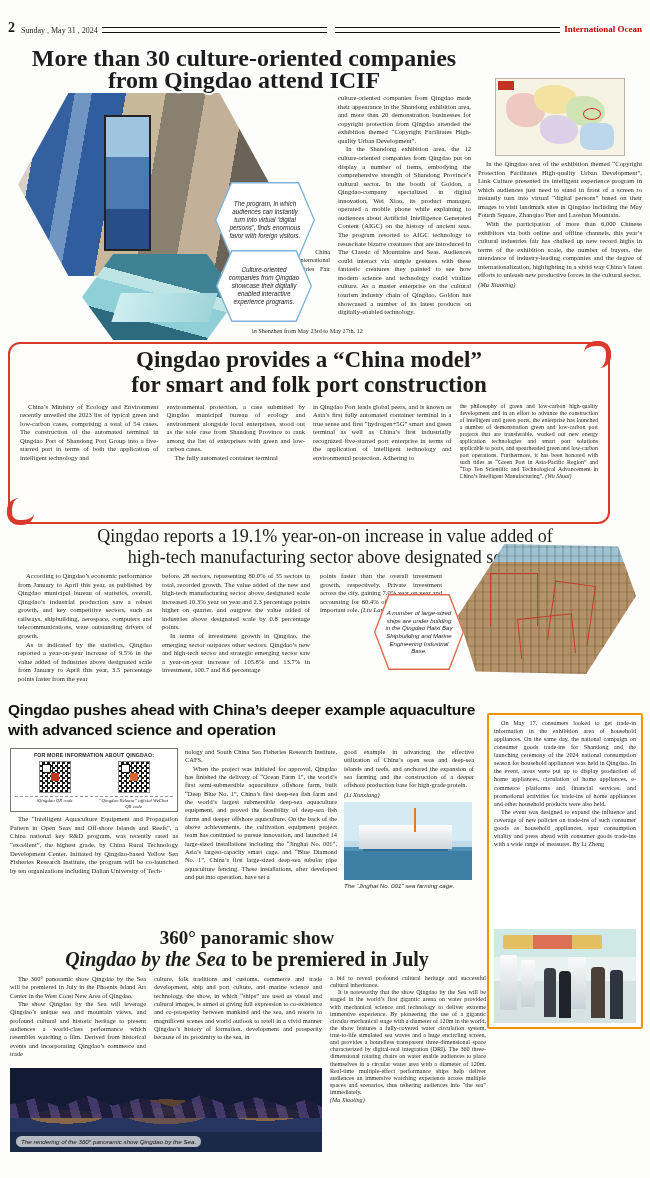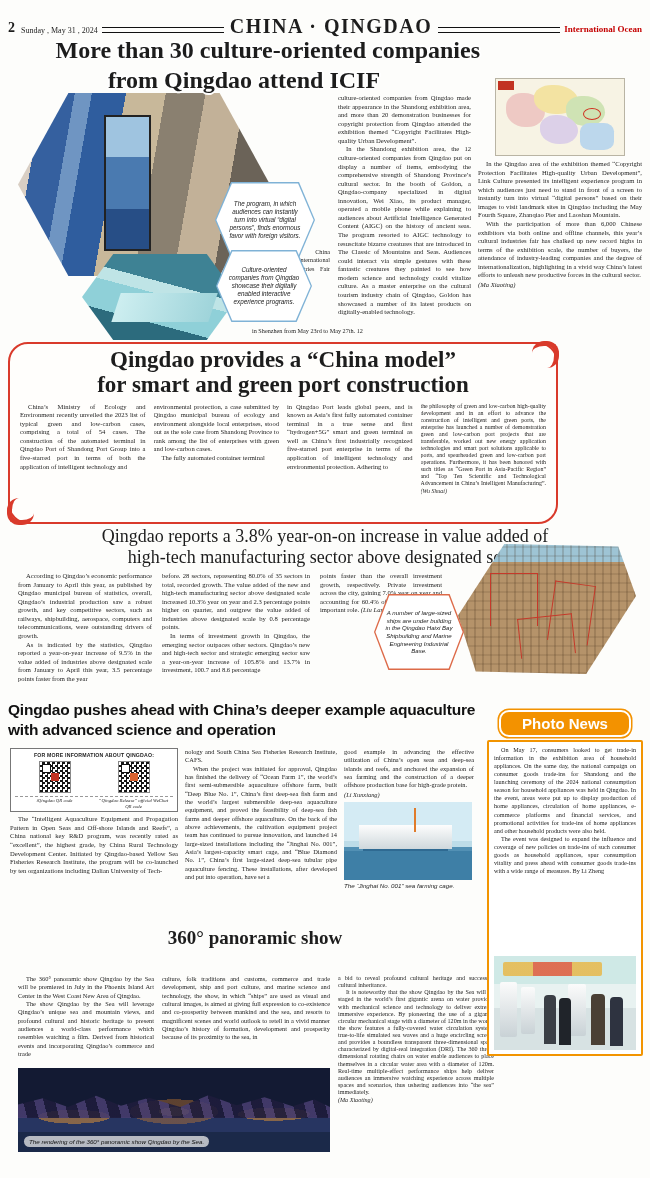--- a/index.html
+++ b/index.html
@@ -15,21 +15,21 @@
   
   .col{overflow:hidden;text-align:justify;font-size:6.6px;line-height:1.3;}
   .col p{margin:0;text-indent:8px;}
   .col p.cont{text-indent:0;}
   .byline{font-style:italic;}
   .byline-line{display:block;text-align:left;font-style:italic;margin-top:1px;}
   
   .a1{position:absolute;left:8px;top:36px;width:634px;height:306px;}
   .a1 .hl{position:absolute;left:0;width:472px;text-align:center;font-weight:bold;font-size:24px;line-height:1.05;z-index:3;
           text-shadow:-2px 0 #fff,2px 0 #fff,0 -2px #fff,0 2px #fff,-1px -1px #fff,1px 1px #fff,-1px 1px #fff,1px -1px #fff;}
-  .a1 .hl1{top:2px;text-align:right;}
+  .a1 .hl1{top:10px;}
   .a1 .hl2{top:32px;}
   .hexph{position:absolute;clip-path:polygon(20% 0,80% 0,100% 50%,80% 100%,20% 100%,0 50%);z-index:1;}
   .ph1{left:10px;top:57px;width:252px;height:183px;
        background:linear-gradient(100deg,#8a4a3a 0 5%,#d9cfc4 5% 9%,#35609f 9% 20%,#6f95c2 20% 26%,#2f5d9e 26% 38%,#c8b89a 38% 52%,#8a8070 52% 66%,#c2b198 66% 80%,#6b6358 80% 100%);}
   .ph1 .screen{position:absolute;left:34%;top:12%;width:17%;height:72%;background:linear-gradient(180deg,#9fc4e0 0 30%,#4a7ab0 30% 70%,#274e86 70% 100%);border:2px solid #222;}
   .ph2{left:74px;top:218px;width:156px;height:86px;
        background:linear-gradient(15deg,#2c6b7d 0 28%,#8fd0d8 28% 52%,#bfe4e6 52% 62%,#3e8294 62% 100%);}
   .ph2 .table{position:absolute;left:22%;top:45%;width:62%;height:34%;background:linear-gradient(90deg,#cdeef0,#9fd4da);transform:skewX(-18deg);}
   .hexb{position:absolute;clip-path:polygon(16% 0,84% 0,100% 50%,84% 100%,16% 100%,0 50%);z-index:4;}
   .hexb .hexi{position:absolute;inset:1.4px;clip-path:polygon(16% 0,84% 0,100% 50%,84% 100%,16% 100%,0 50%);background:#fff;
@@ -40,21 +40,21 @@
   .blueb{background:#7fb2d6;}
   .a1cap{position:absolute;left:256px;top:212px;width:66px;height:76px;font-size:6.2px;line-height:1.35;text-align:justify;overflow:hidden;}
   .a1cap2{position:absolute;left:244px;top:291px;width:150px;font-size:6.2px;}
   .a1col2{position:absolute;left:330px;top:58px;width:133px;height:246px;}
   .a1col3{position:absolute;left:470px;top:42px;width:164px;height:262px;}
   .mapbox{position:relative;width:128px;height:76px;margin:0 auto 4px auto;background:#f7f3e4;border:1px solid #b9b4a4;overflow:hidden;}
   .mapbox .blob{position:absolute;border-radius:45% 60% 50% 55%;}
   .map-tag{position:absolute;left:2px;top:2px;width:16px;height:9px;background:#c23322;}
   .map-ellipse{position:absolute;left:68%;top:38%;width:16px;height:10px;border:1.2px solid #d03020;border-radius:50%;background:transparent;}
   
-  .a2{position:absolute;left:8px;top:342px;width:550px;height:182px;border:2.5px solid #d93a2b;border-radius:20px;background:#fffefc;box-sizing:border-box;}
+  .a2{position:absolute;left:8px;top:342px;width:602px;height:182px;border:2.5px solid #d93a2b;border-radius:12px;background:#fffefc;box-sizing:border-box;}
   .a2:before,.a2:after{content:"";position:absolute;width:22px;height:22px;border:5px solid #d93a2b;border-radius:12px;}
   .a2:before{right:-3px;top:-3px;border-left:none;border-bottom:none;}
   .a2:after{left:-3px;bottom:-3px;border-right:none;border-top:none;}
   .a2 .hl{text-align:center;font-weight:bold;font-size:23px;line-height:1.1;margin:0;}
   .a2 .hlwrap{margin-top:3px;}
   .a2cols{display:flex;gap:8px;padding:5px 10px 0 10px;}
   .a2cols .col{flex:1;height:118px;}
   .a2cols .col4{font-size:5.9px;line-height:1.2;}
   
   .a3{position:absolute;left:8px;top:526px;width:634px;height:172px;}
@@ -89,21 +89,21 @@
   .qr:before{content:"";position:absolute;left:2px;top:2px;width:7px;height:7px;border:1.6px solid #111;background:#fff;}
   .qr:after{content:"";position:absolute;inset:11px;background:#c23322;}
   .qr.q2:after{background:#d9622f;}
   .qrcaps{display:flex;justify-content:space-around;}
   .qrcap{width:46%;font-size:4.8px;font-style:italic;text-align:center;line-height:1.2;margin-top:1px;}
   .ph4{position:relative;width:128px;height:78px;margin-top:3px;
        background:linear-gradient(180deg,#d4ebf4 0 50%,#bddce8 50% 58%,#5290b4 58% 63%,#3e7fa6 63% 100%);}
   .ph4 .platform{position:absolute;left:12%;top:30%;width:72%;height:30%;background:linear-gradient(180deg,#fdfdfd,#cfd8dc);box-shadow:0 6px 0 -4px #2f6a92;}
   .ph4 .crane{position:absolute;left:55%;top:8%;width:2px;height:30%;background:#e07b2a;}
   .cap-it{font-family:"Liberation Sans",sans-serif;font-style:italic;font-size:6.2px;line-height:1.25;margin-top:2px;}
-  .a5{position:absolute;left:16px;top:928px;width:478px;height:232px;}
+  .a5{position:absolute;left:8px;top:928px;width:478px;height:232px;}
   .a5 .hl1{text-align:center;font-weight:bold;font-size:19px;line-height:1;margin:0;}
   .a5 .hl2{text-align:center;font-weight:bold;font-size:20px;line-height:1;margin:2px 0 0 0;}
   .a5 .ital{font-style:italic;}
   .a5body{position:absolute;left:2px;top:47px;display:flex;gap:8px;}
   .a5left{width:312px;}
   .a5row{display:flex;gap:8px;}
   .a5c1{width:136px;height:90px;font-size:6.4px;}
   .a5c2{width:168px;height:90px;font-size:6.4px;}
   .a5c3{width:156px;height:184px;font-size:6.1px;line-height:1.17;}
   .ph5{position:relative;width:312px;height:84px;margin-top:3px;background:
@@ -143,21 +143,20 @@
 </style>
 </head>
 <body>
 
 <div class="page">
 
   <div class="hdr">
     <span class="pagenum">2</span>
     <span class="hdate">Sunday , May 31 , 2024</span>
     <span class="hrule"></span>
-    <span class="masthead">CHINA · QINGDAO</span>
     <span class="hrule"></span>
     <span class="edition">International Ocean</span>
   </div>
 
   <section class="a1">
     <div class="hl hl1">More than 30 culture-oriented companies</div>
     <div class="hl hl2">from Qingdao attend ICIF</div>
 
     <div class="hexph ph1">
         <div class="screen"></div>
@@ -199,41 +198,41 @@
         <p>In the Qingdao area of the exhibition themed “Copyright Protection Facilitates High-quality Urban Development”, Link Culture presented its intelligent experience program in which audiences just need to stand in front of a screen to instantly turn into virtual “digital persons” based on their images to visit landmark sites in Qingdao including the May Fourth Square, Zhanqiao Pier and Laoshan Mountain.</p>
         <p>With the participation of more than 6,000 Chinese exhibitors via both online and offline channels, this year’s cultural industries fair has chalked up new record highs in terms of the exhibition scale, the number of buyers, the attendance of industry-leading companies and the degree of internationalization, highlighting in a vivid way China’s latest efforts to unleash new productive forces in the cultural sector.</p>
         <span class="byline-line">(Ma Xiaoting)</span>
       </div>
     </div>
   </section>
 
   <section class="a2">
     <div class="hlwrap">
       <h2 class="hl">Qingdao provides a “China model”</h2>
-      <h2 class="hl">for smart and green port construction</h2>
+      <h2 class="hl">for smart and folk port construction</h2>
     </div>
     <div class="a2cols">
       <div class="col">
         <p>China’s Ministry of Ecology and Environment recently unveiled the 2023 list of typical green and low-carbon cases, comprising a total of 54 cases. The construction of the automated terminal in Qingdao Port of Shandong Port Group into a five-starred port in terms of both the application of intelligent technology and</p>
       </div>
       <div class="col">
         <p class="cont">environmental protection, a case submitted by Qingdao municipal bureau of ecology and environment alongside local enterprises, stood out as the sole case from Shandong Province to rank among the list of enterprises with green and low-carbon cases.</p>
         <p>The fully automated container terminal</p>
       </div>
       <div class="col">
         <p class="cont">in Qingdao Port leads global peers, and is known as Asia’s first fully automated container terminal in a true sense and first “hydrogen+5G” smart and green terminal as well as China’s first industrially recognized five-starred port enterprise in terms of the application of intelligent technology and environmental protection. Adhering to</p>
       </div>
       <div class="col col4">
         <p class="cont"><span>the philosophy of green and low-carbon high-quality development and in an effort to advance the construction of intelligent and green ports, the enterprise has launched a number of demonstration green and low-carbon port projects that are transferable, worked out new energy application technologies and smart port solutions applicable to ports, and spearheaded green and low-carbon port operations. Furthermore, it has been honored with such titles as “Green Port in Asia-Pacific Region” and “Top Ten Scientific and Technological Advancement in China’s Intelligent Manufacturing”.</span> <span class="byline">(Wu Shuai)</span></p>
       </div>
     </div>
   </section>
 
   <section class="a3">
-    <h2 class="hl">Qingdao reports a 3.8% year-on-on increase in value added of</h2>
+    <h2 class="hl">Qingdao reports a 19.1% year-on-on increase in value added of</h2>
     <h2 class="hl">high-tech manufacturing sector above designated scale</h2>
     <div class="a3cols">
       <div class="col a3c1">
         <p>According to Qingdao’s economic performance from January to April this year, as published by Qingdao municipal bureau of statistics, overall, Qingdao’s industrial production saw a robust growth, and key competitive sectors, such as railways, shipbuilding, aerospace, computers and telecommunications, were outstanding drivers of growth.</p>
         <p>As is indicated by the statistics, Qingdao reported a year-on-year increase of 9.5% in the value added of industries above designated scale from January to April this year, 3.5 percentage points faster from the year</p>
       </div>
       <div class="col a3c2">
         <p class="cont">before. 28 sectors, representing 80.0% of 35 sectors in total, recorded growth. The value added of the new and high-tech manufacturing sector above designated scale increased 10.3% year on year and 2.3 percentage points higher on quarter, and outgrew the value added of industries above designated scale by 0.8 percentage points.</p>
         <p>In terms of investment growth in Qingdao, the emerging sector outpaces other sectors. Qingdao’s new and high-tech sector and strategic emerging sector saw a year-on-year increase of 105.8% and 13.7% in investment, 100.7 and 8.6 percentage</p>
       </div>
@@ -283,20 +282,21 @@
           <div class="platform"></div>
           <div class="crane"></div>
         </div>
         <div class="cap-it">The “Jinghai No. 001” sea farming cage.</div>
       </div>
     </div>
   </section>
 
   <section class="a5">
     <h2 class="hl1">360° panoramic show</h2>
+    <h2 class="hl2"><span class="ital">Qingdao by the Sea</span><span> to be premiered in July</span></h2>
     <div class="a5body">
       <div class="a5left">
         <div class="a5row">
           <div class="col a5c1">
             <p>The 360° panoramic show Qingdao by the Sea will be premiered in July in the Phoenix Island Art Center in the West Coast New Area of Qingdao.</p>
             <p>The show Qingdao by the Sea will leverage Qingdao’s unique sea and mountain views, and profound cultural and historic heritage to present audiences a world-class performance which resembles watching a film. Derived from historical events and incorporating Qingdao’s commerce and trade</p>
           </div>
           <div class="col a5c2">
             <p class="cont">culture, folk traditions and customs, commerce and trade development, ship and port culture, and marine science and technology, the show, in which “ships” are used as visual and cultural images, is aimed at giving full expression to co-existence and co-prosperity between mankind and the sea, and resorts to magnificent scenes and world outlook to retell in a vivid manner Qingdao’s history of formation, development and prosperity because of its proximity to the sea, in</p>
           </div>
@@ -308,21 +308,20 @@
       </div>
       <div class="col a5c3">
         <p class="cont">a bid to reveal profound cultural heritage and successful cultural inheritance.</p>
         <p>It is noteworthy that the show Qingdao by the Sea will be staged in the world’s first gigantic arena on water provided with mechanical science and technology to deliver extreme immersive experience. By pioneering the use of a gigantic circular mechanical stage with a diameter of 120m in the world, the show features a fully-covered water circulation system, true-to-life simulated sea waves and a huge encircling screen, and provides a boundless transparent three-dimensional space characterized by digital-real integration (DRI). The 360 three-dimensional rotating chairs on water enable audiences to place themselves in a circular water area with a diameter of 120m. Real-time multiple-effect performance ships help deliver audiences an immersive watching experience across multiple spaces and scenarios, thus ushering audiences into “the sea” immediately.</p>
         <span class="byline-line">(Ma Xiaoting)</span>
       </div>
     </div>
   </section>
 
   <aside class="pn">
-    <div class="pnbadge">Photo News</div>
     <div class="pnbox pnbodybox">
       <div class="pntext">
         <p>On May 17, consumers looked to get trade-in information in the exhibition area of household appliances. On the same day, the national campaign on consumer goods trade-ins for Shandong and the launching ceremony of the 2024 national consumption season for household appliances was held in Qingdao. In the event, areas were put up to display production of home appliances, circulation of home appliances, e-commerce platforms and financial services, and promotional activities for trade-ins of home appliances and other household products were also held.</p>
         <p>The event was designed to expand the influence and coverage of new policies on trade-ins of such consumer goods as household appliances, spur consumption vitality and press ahead with consumer goods trade-ins with a wide range of measures. By Li Zheng</p>
       </div>
       <div class="pnphoto">
         <div class="pnbanner"></div>
         <div class="appl ap1"></div>
         <div class="appl ap2"></div>
         <div class="appl ap3"></div>

